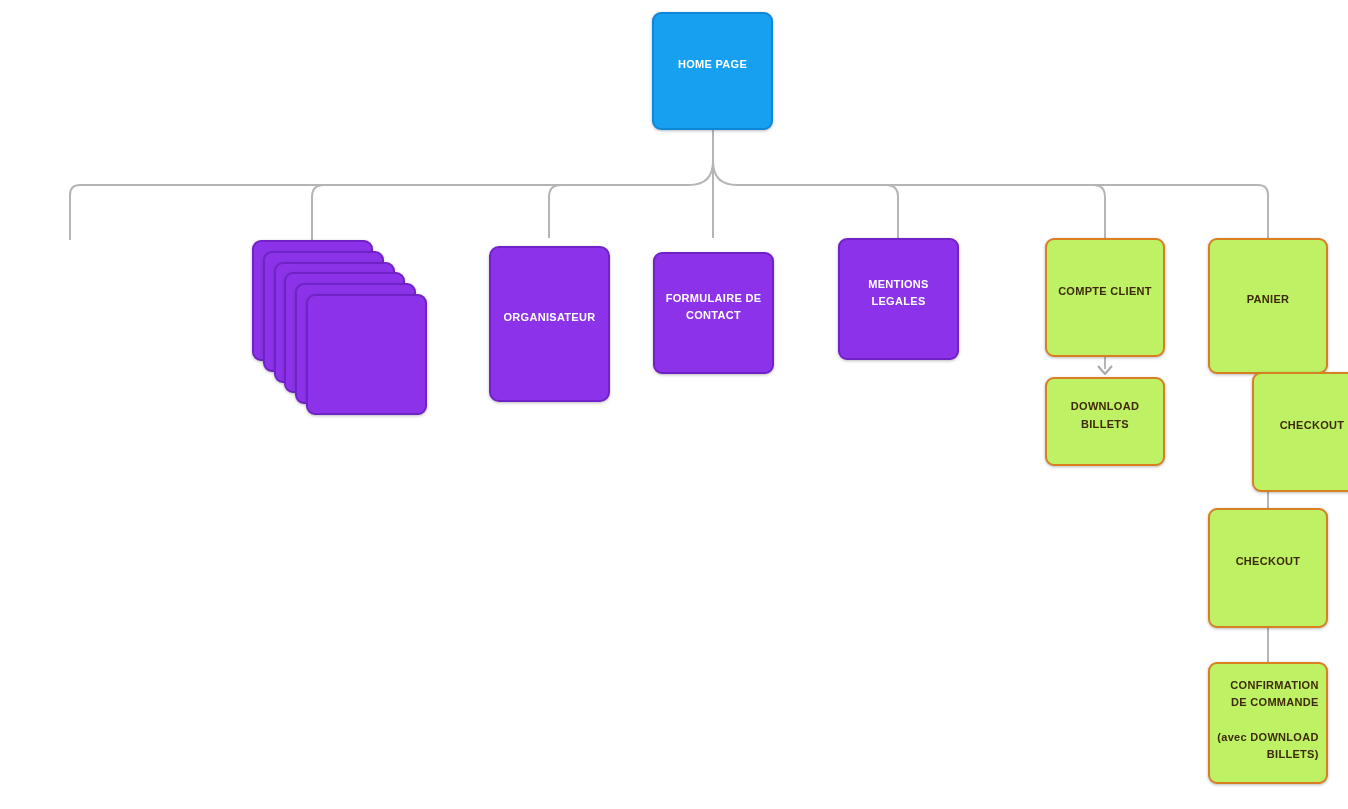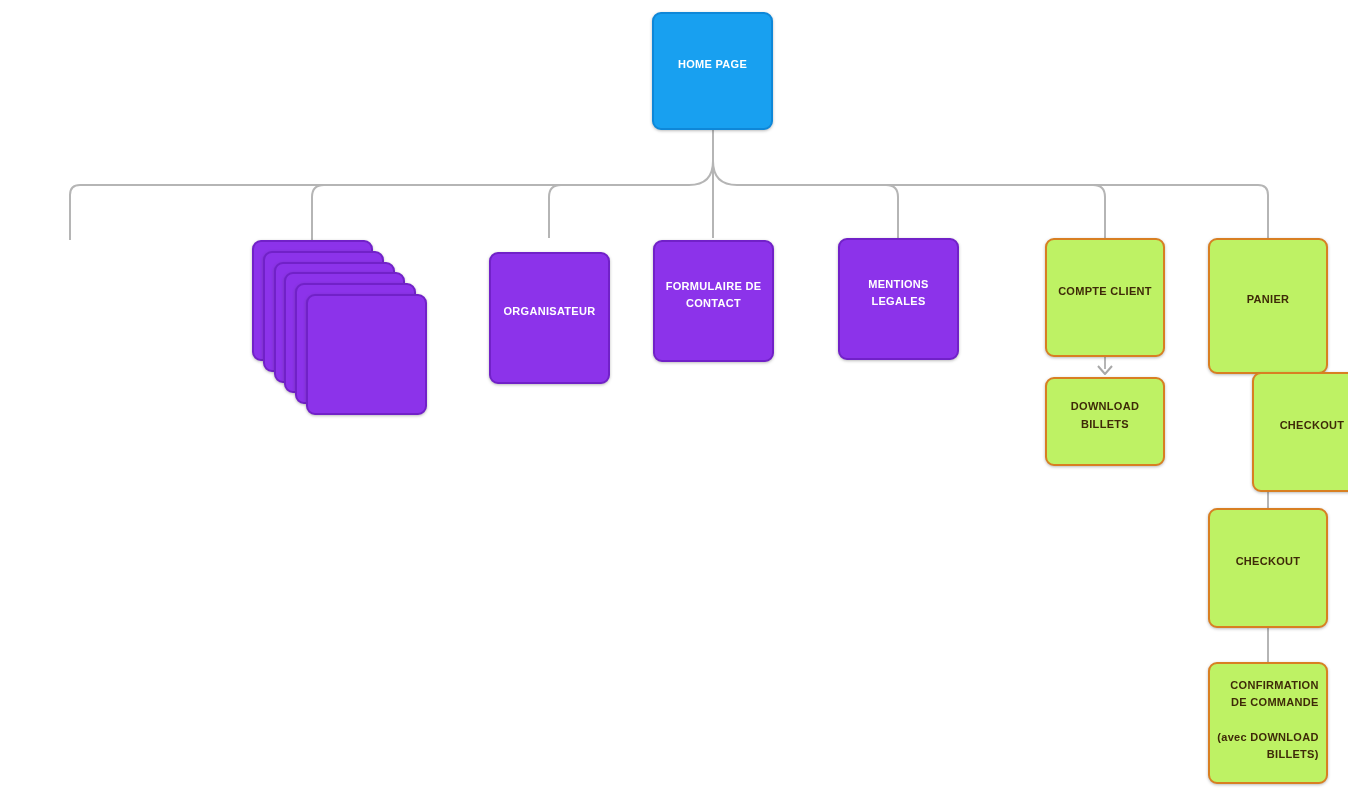--- a/index.html
+++ b/index.html
@@ -109,25 +109,25 @@
 
   <div class="stack" style="left:252px; top:240px; width:186px; height:186px;">
     <div class="card purple" style="left:0px;  top:0px;"></div>
     <div class="card purple" style="left:11px; top:11px;"></div>
     <div class="card purple" style="left:22px; top:22px;"></div>
     <div class="card purple" style="left:32px; top:32px;"></div>
     <div class="card purple" style="left:43px; top:43px;"></div>
     <div class="card purple" style="left:54px; top:54px;"></div>
   </div>
 
-  <div class="node purple" style="left:489px; top:252px; width:121px; height:132px;">
+  <div class="node purple" style="left:489px; top:246px; width:121px; height:156px;border-radius:10px;">
     <span class="label light">ORGANISATEUR</span>
   </div>
 
-  <div class="node purple" style="left:653px; top:240px; width:121px; height:122px;">
+  <div class="node purple" style="left:653px; top:252px; width:121px; height:122px;">
     <span class="label light">FORMULAIRE DE
 CONTACT</span>
   </div>
 
   <div class="node purple" style="left:838px; top:238px; width:121px; height:122px;">
     <span class="label light">MENTIONS
 LEGALES</span>
   </div>
 
   <div class="node orange" style="left:1045px; top:238px; width:120px; height:119px;">

